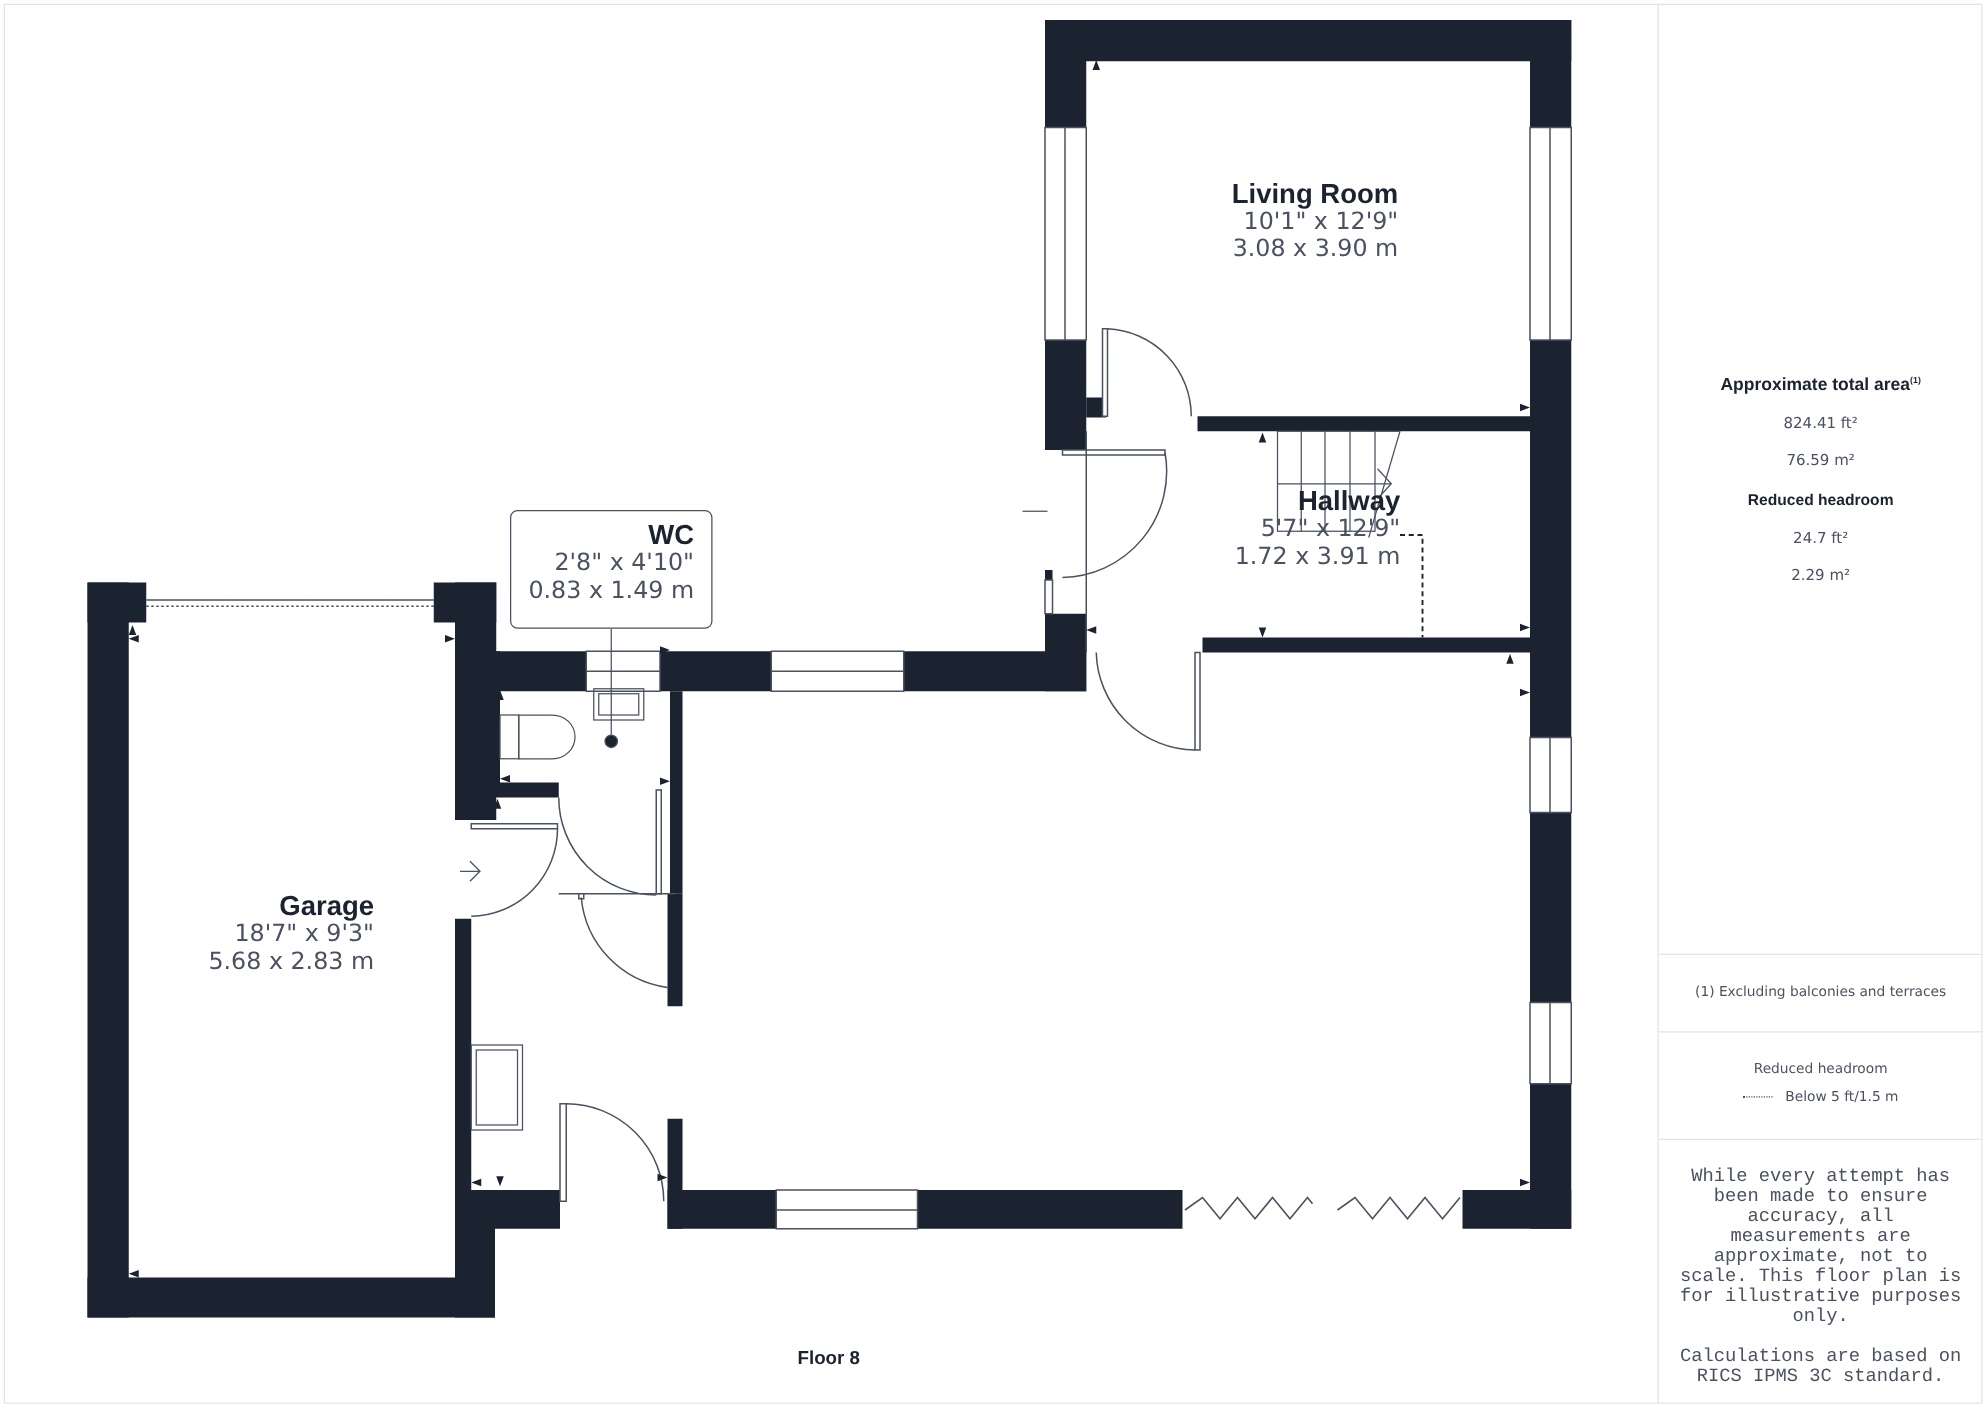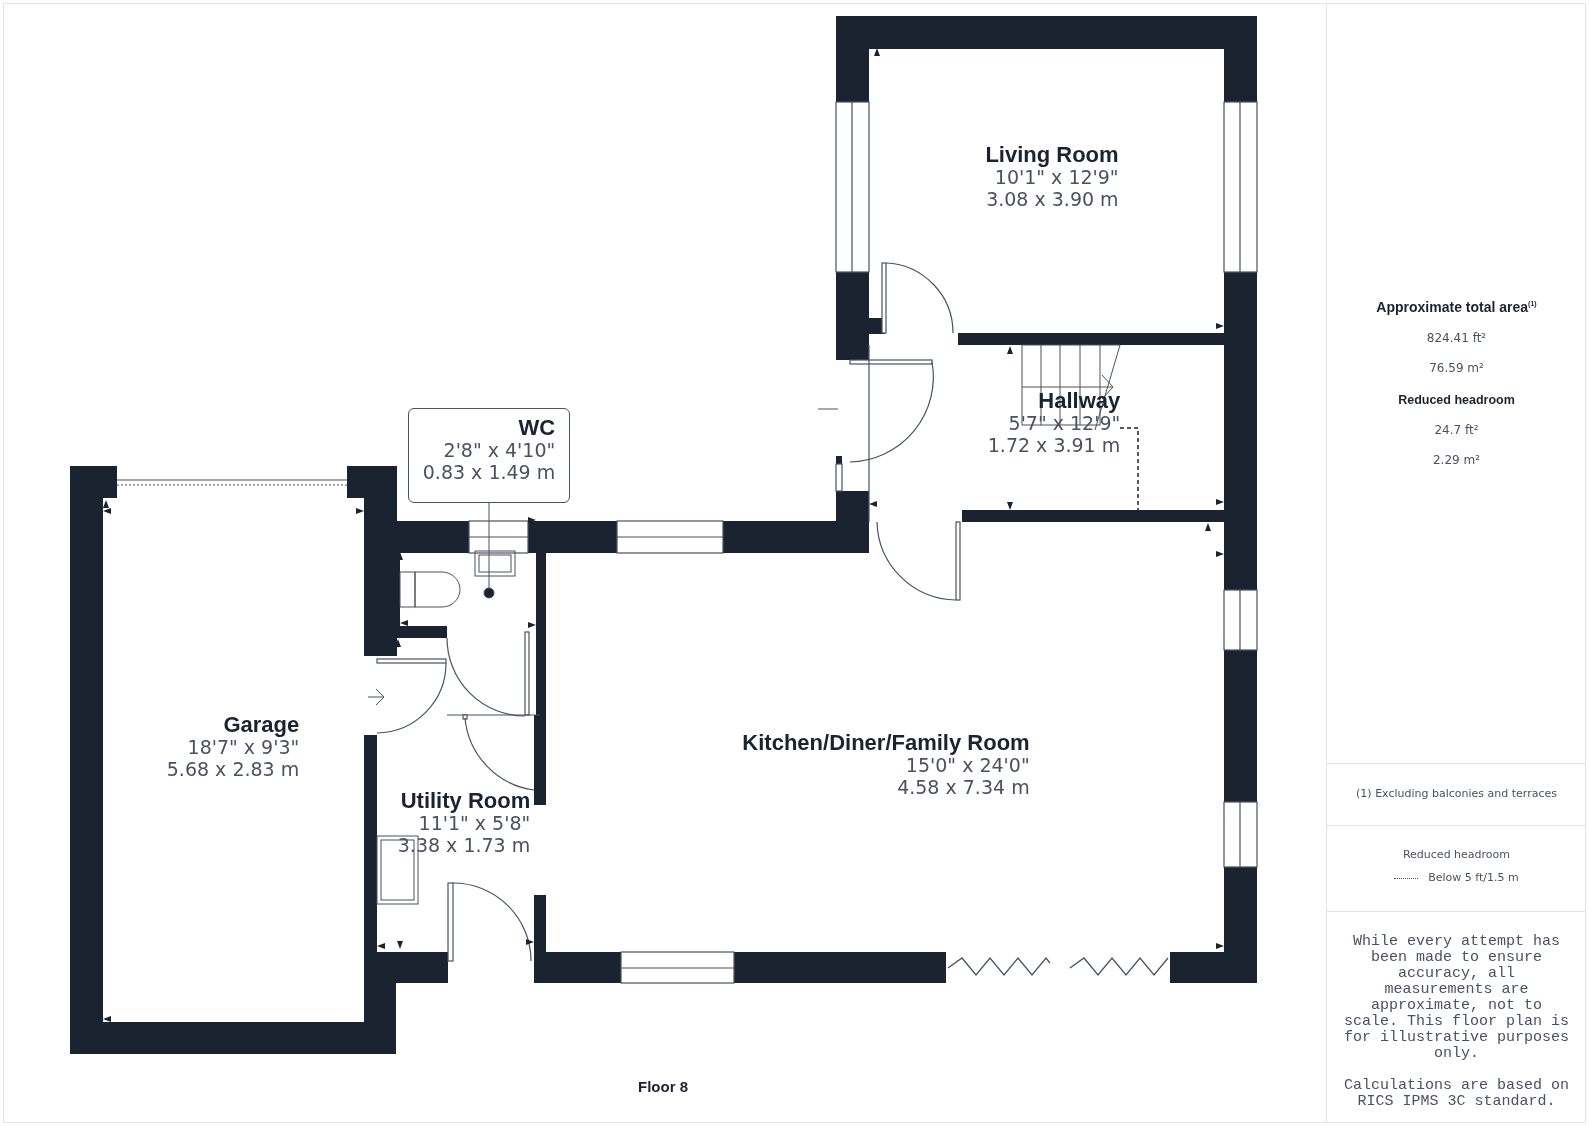--- a/index.html
+++ b/index.html
@@ -214,31 +214,21 @@
     <div class="room-dim">2'8" x 4'10"</div>
     <div class="room-dim">0.83 x 1.49 m</div>
   </div>
 
   <div class="room-label" style="left:233px; top:712px;">
     <div class="room-name">Garage</div>
     <div class="room-dim">18'7" x 9'3"</div>
     <div class="room-dim">5.68 x 2.83 m</div>
   </div>
 
-  <div class="room-label" style="left:886px; top:730px;">
-    <div class="room-name">Kitchen/Diner/Family Room</div>
-    <div class="room-dim">15'0" x 24'0"</div>
-    <div class="room-dim">4.58 x 7.34 m</div>
-  </div>
-
-  <div class="room-label" style="left:464px; top:788px;">
-    <div class="room-name">Utility Room</div>
-    <div class="room-dim">11'1" x 5'8"</div>
-    <div class="room-dim">3.38 x 1.73 m</div>
-  </div>
+
 
   <div class="floor-label">Floor 8</div>
 </div>
 
 <div class="side">
   <div class="side-sec" style="top:296px;">
     <div class="area-title">
       <span>Approximate total area</span><sup>(1)</sup>
     </div>
     <div class="area-val">824.41 ft²</div>

